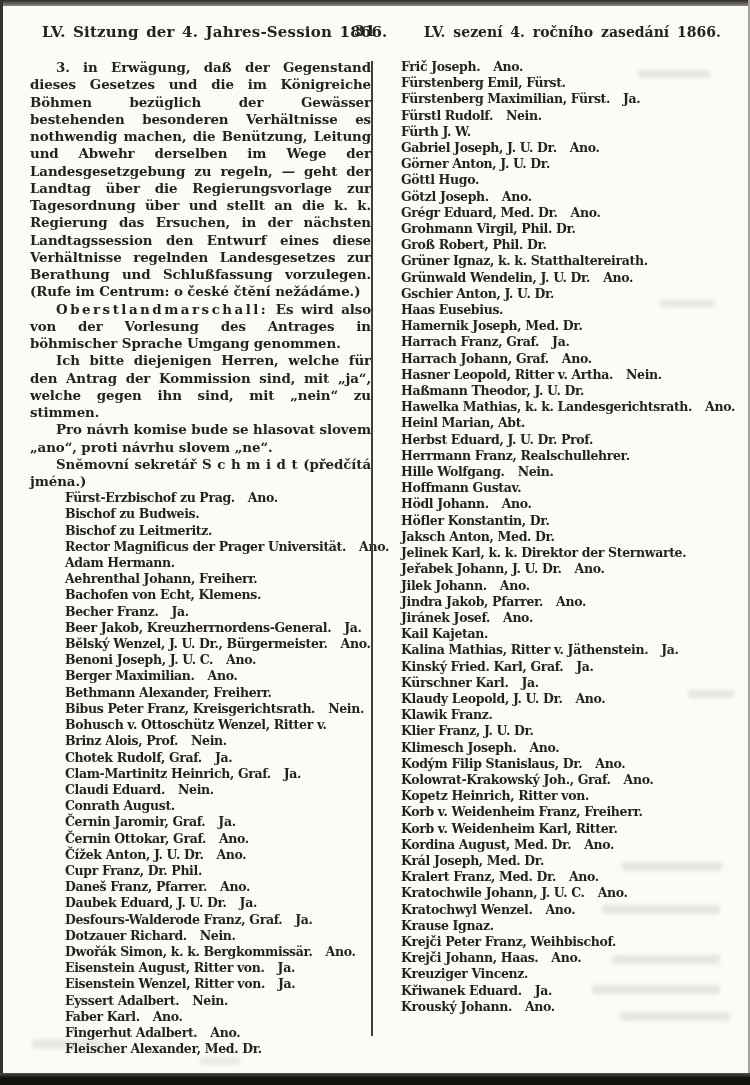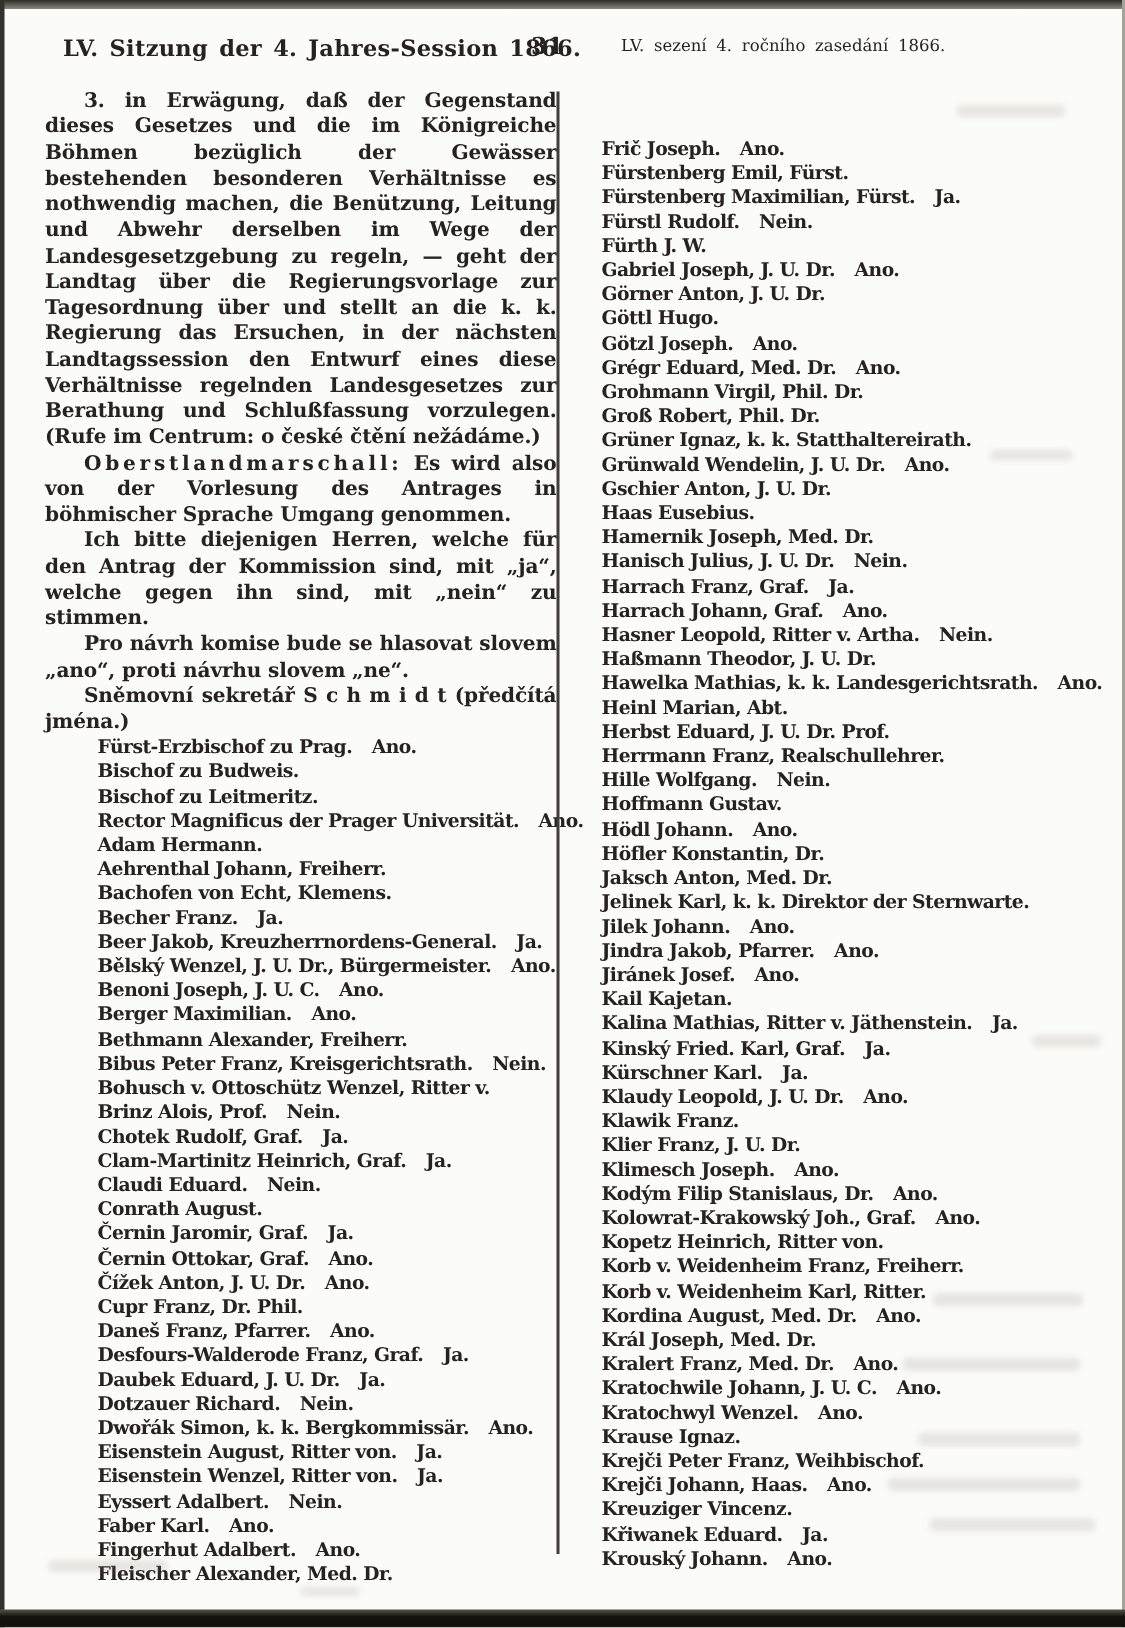--- a/index.html
+++ b/index.html
@@ -15,34 +15,34 @@
   .edge-top    { position:absolute; top:0; left:0; width:100%; height:6px;
                  background:linear-gradient(180deg,#2e2c27,#8a877e); z-index:5; }
   .edge-left   { position:absolute; top:0; left:0; width:3px; height:100%; background:#33312c; z-index:5; }
   .edge-right  { position:absolute; top:0; right:0; width:2px; height:100%; background:#a5a29a; z-index:5; }
   .edge-bottom { position:absolute; bottom:0; left:0; width:100%; height:12px;
                  background:linear-gradient(180deg,#55524a,#14120d 40%); z-index:5; }
 
   
   .h-left  { position:absolute; left:42px;  top:23px; font-weight:bold; font-size:15px; letter-spacing:.2px; word-spacing:2px; }
   .h-num   { position:absolute; left:354px; top:21px; font-weight:bold; font-size:15.5px; }
-  .h-right { position:absolute; left:414px; top:24px; font-weight:normal; font-size:11px; word-spacing:3px; }
+  .h-right { position:absolute; left:424px; top:24px; font-weight:bold; font-size:14px; word-spacing:3px; }
 
   
   .columns { position:absolute; top:59px; left:30px; right:12px; height:990px; display:flex; }
   .col-left  { width:341px; flex:0 0 341px; }
   .divider   { width:2px; flex:0 0 2px; background:#413d37; margin-top:2px; height:975px; }
   .col-right { flex:1; padding-left:28px; }
 
   .para { margin:0; font-size:13.4px; line-height:17.25px; font-weight:bold;
           text-align:justify; text-indent:26px; letter-spacing:-0.1px; }
   .lead-spaced { letter-spacing:2.5px; }
 
   .voter-list { padding-left:35px; }
-  .col-right .voter-list { padding-left:0;margin-top:32px; }
+  .col-right .voter-list { padding-left:0; }
   .voter-row { font-size:12.5px; font-weight:bold; line-height:16.2px;
                letter-spacing:-0.35px; white-space:nowrap; }
   .vvote { margin-left:13px; }
 
   
   .smudge { position:absolute; background:rgba(128,122,108,.17);
             filter:blur(2px); border-radius:3px; z-index:1; }
 </style>
 </head>
 <body>
@@ -122,23 +122,23 @@
           <div class="voter-row"><span class="vname">Černin Jaromir, Graf.</span><span class="vvote">Ja.</span></div>
 
           <div class="voter-row"><span class="vname">Černin Ottokar, Graf.</span><span class="vvote">Ano.</span></div>
 
           <div class="voter-row"><span class="vname">Čížek Anton, J. U. Dr.</span><span class="vvote">Ano.</span></div>
 
           <div class="voter-row"><span class="vname">Cupr Franz, Dr. Phil.</span><span class="vvote"></span></div>
 
           <div class="voter-row"><span class="vname">Daneš Franz, Pfarrer.</span><span class="vvote">Ano.</span></div>
 
+          <div class="voter-row"><span class="vname">Daubek Eduard, J. U. Dr.</span><span class="vvote">Ja.</span></div>
+
           <div class="voter-row"><span class="vname">Desfours-Walderode Franz, Graf.</span><span class="vvote">Ja.</span></div>
-
-          <div class="voter-row"><span class="vname">Daubek Eduard, J. U. Dr.</span><span class="vvote">Ja.</span></div>
 
           <div class="voter-row"><span class="vname">Dotzauer Richard.</span><span class="vvote">Nein.</span></div>
 
           <div class="voter-row"><span class="vname">Dwořák Simon, k. k. Bergkommissär.</span><span class="vvote">Ano.</span></div>
 
           <div class="voter-row"><span class="vname">Eisenstein August, Ritter von.</span><span class="vvote">Ja.</span></div>
 
           <div class="voter-row"><span class="vname">Eisenstein Wenzel, Ritter von.</span><span class="vvote">Ja.</span></div>
 
           <div class="voter-row"><span class="vname">Eyssert Adalbert.</span><span class="vvote">Nein.</span></div>
@@ -184,21 +184,20 @@
           <div class="voter-row"><span class="vname">Grüner Ignaz, k. k. Statthaltereirath.</span><span class="vvote"></span></div>
 
           <div class="voter-row"><span class="vname">Grünwald Wendelin, J. U. Dr.</span><span class="vvote">Ano.</span></div>
 
           <div class="voter-row"><span class="vname">Gschier Anton, J. U. Dr.</span><span class="vvote"></span></div>
 
           <div class="voter-row"><span class="vname">Haas Eusebius.</span><span class="vvote"></span></div>
 
           <div class="voter-row"><span class="vname">Hamernik Joseph, Med. Dr.</span><span class="vvote"></span></div>
 
-          <div class="voter-row"><span class="vname">Hanisch Julius, J. U. Dr.</span><span class="vvote">Nein.</span></div>
 
           <div class="voter-row"><span class="vname">Harrach Franz, Graf.</span><span class="vvote">Ja.</span></div>
 
           <div class="voter-row"><span class="vname">Harrach Johann, Graf.</span><span class="vvote">Ano.</span></div>
 
           <div class="voter-row"><span class="vname">Hasner Leopold, Ritter v. Artha.</span><span class="vvote">Nein.</span></div>
 
           <div class="voter-row"><span class="vname">Haßmann Theodor, J. U. Dr.</span><span class="vvote"></span></div>
 
           <div class="voter-row"><span class="vname">Hawelka Mathias, k. k. Landesgerichtsrath.</span><span class="vvote">Ano.</span></div>
@@ -214,20 +213,21 @@
           <div class="voter-row"><span class="vname">Hoffmann Gustav.</span><span class="vvote"></span></div>
 
           <div class="voter-row"><span class="vname">Hödl Johann.</span><span class="vvote">Ano.</span></div>
 
           <div class="voter-row"><span class="vname">Höfler Konstantin, Dr.</span><span class="vvote"></span></div>
 
           <div class="voter-row"><span class="vname">Jaksch Anton, Med. Dr.</span><span class="vvote"></span></div>
 
           <div class="voter-row"><span class="vname">Jelinek Karl, k. k. Direktor der Sternwarte.</span><span class="vvote"></span></div>
 
+          <div class="voter-row"><span class="vname">Jeřabek Johann, J. U. Dr.</span><span class="vvote">Ano.</span></div>
 
           <div class="voter-row"><span class="vname">Jilek Johann.</span><span class="vvote">Ano.</span></div>
 
           <div class="voter-row"><span class="vname">Jindra Jakob, Pfarrer.</span><span class="vvote">Ano.</span></div>
 
           <div class="voter-row"><span class="vname">Jiránek Josef.</span><span class="vvote">Ano.</span></div>
 
           <div class="voter-row"><span class="vname">Kail Kajetan.</span><span class="vvote"></span></div>
 
           <div class="voter-row"><span class="vname">Kalina Mathias, Ritter v. Jäthenstein.</span><span class="vvote">Ja.</span></div>

